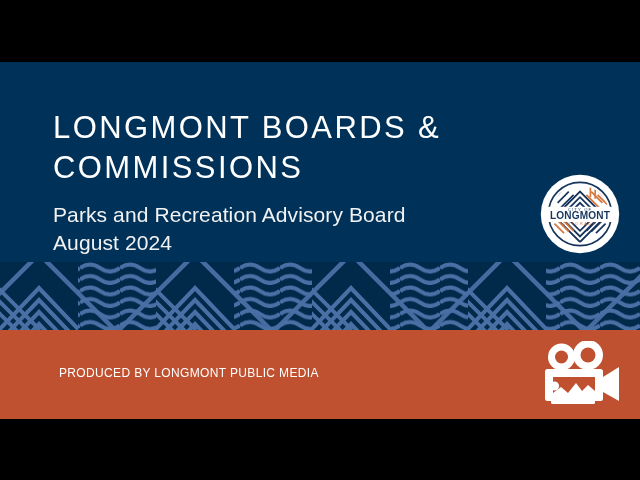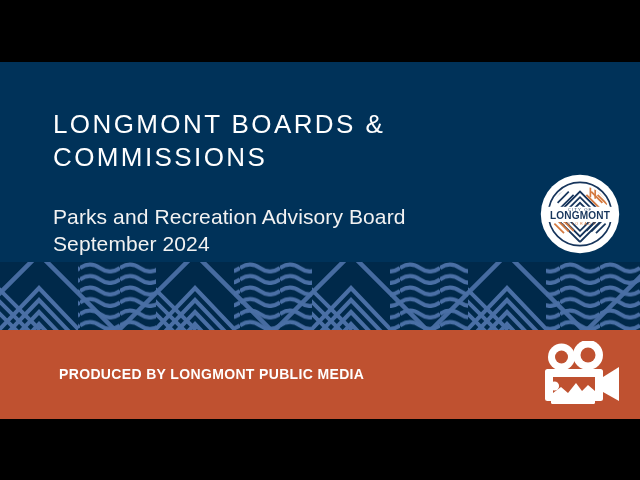--- a/index.html
+++ b/index.html
@@ -47,29 +47,29 @@
   #title-block {
     position: absolute;
     left: 53px;
     top: 46px;
     width: 470px;
   }
 
   #main-title {
     margin: 0;
     color: #ffffff;
-    font-size: 26px;
+    font-size: 31px;
     line-height: 1.28;
     font-weight: 400;
     letter-spacing: 2.4px;
     white-space: pre-line;
   }
 
   #subtitle-block {
-    margin-top: 28px;
+    margin-top: 14px;
   }
   .subtitle-line {
     color: #f2f2f2;
     font-size: 21px;
     line-height: 1.32;
     font-weight: 400;
     letter-spacing: 0.1px;
   }
 
   
@@ -105,23 +105,23 @@
     height: 89px;
     background: #bf5130;
     z-index: 20;
   }
 
   #producer-credit {
     position: absolute;
     left: 59px;
     top: 36px;
     color: #ffffff;
-    font-size: 14px;
+    font-size: 12px;
     letter-spacing: 0.35px;
-    font-weight: 700;
+    font-weight: 400;
     white-space: nowrap;
   }
 
   #camera-icon {
     position: absolute;
     left: 543px;
     top: 11px;
     width: 78px;
     height: 66px;
   }
@@ -134,21 +134,21 @@
 
   <div class="letterbox top"></div>
 
   <div id="hero-panel">
 
     <div id="title-block">
       <h1 id="main-title">LONGMONT BOARDS &amp; COMMISSIONS</h1>
 
       <div id="subtitle-block">
         <div class="subtitle-line">Parks and Recreation Advisory Board</div>
-        <div class="subtitle-line">September 2024</div>
+        <div class="subtitle-line">August 2024</div>
       </div>
     </div>
 
     <div id="city-logo">
       <svg viewBox="0 0 100 100" xmlns="http://www.w3.org/2000/svg">
         <circle cx="50" cy="50" r="49" fill="#ffffff"></circle>
         <circle cx="50" cy="50" r="39.5" fill="none" stroke="#17355c" stroke-width="2.1"></circle>
         <defs>
           <clipPath id="sealTop">
             <path d="M50,50 m-36,0 a36,36 0 0 1 72,0 z"></path>

